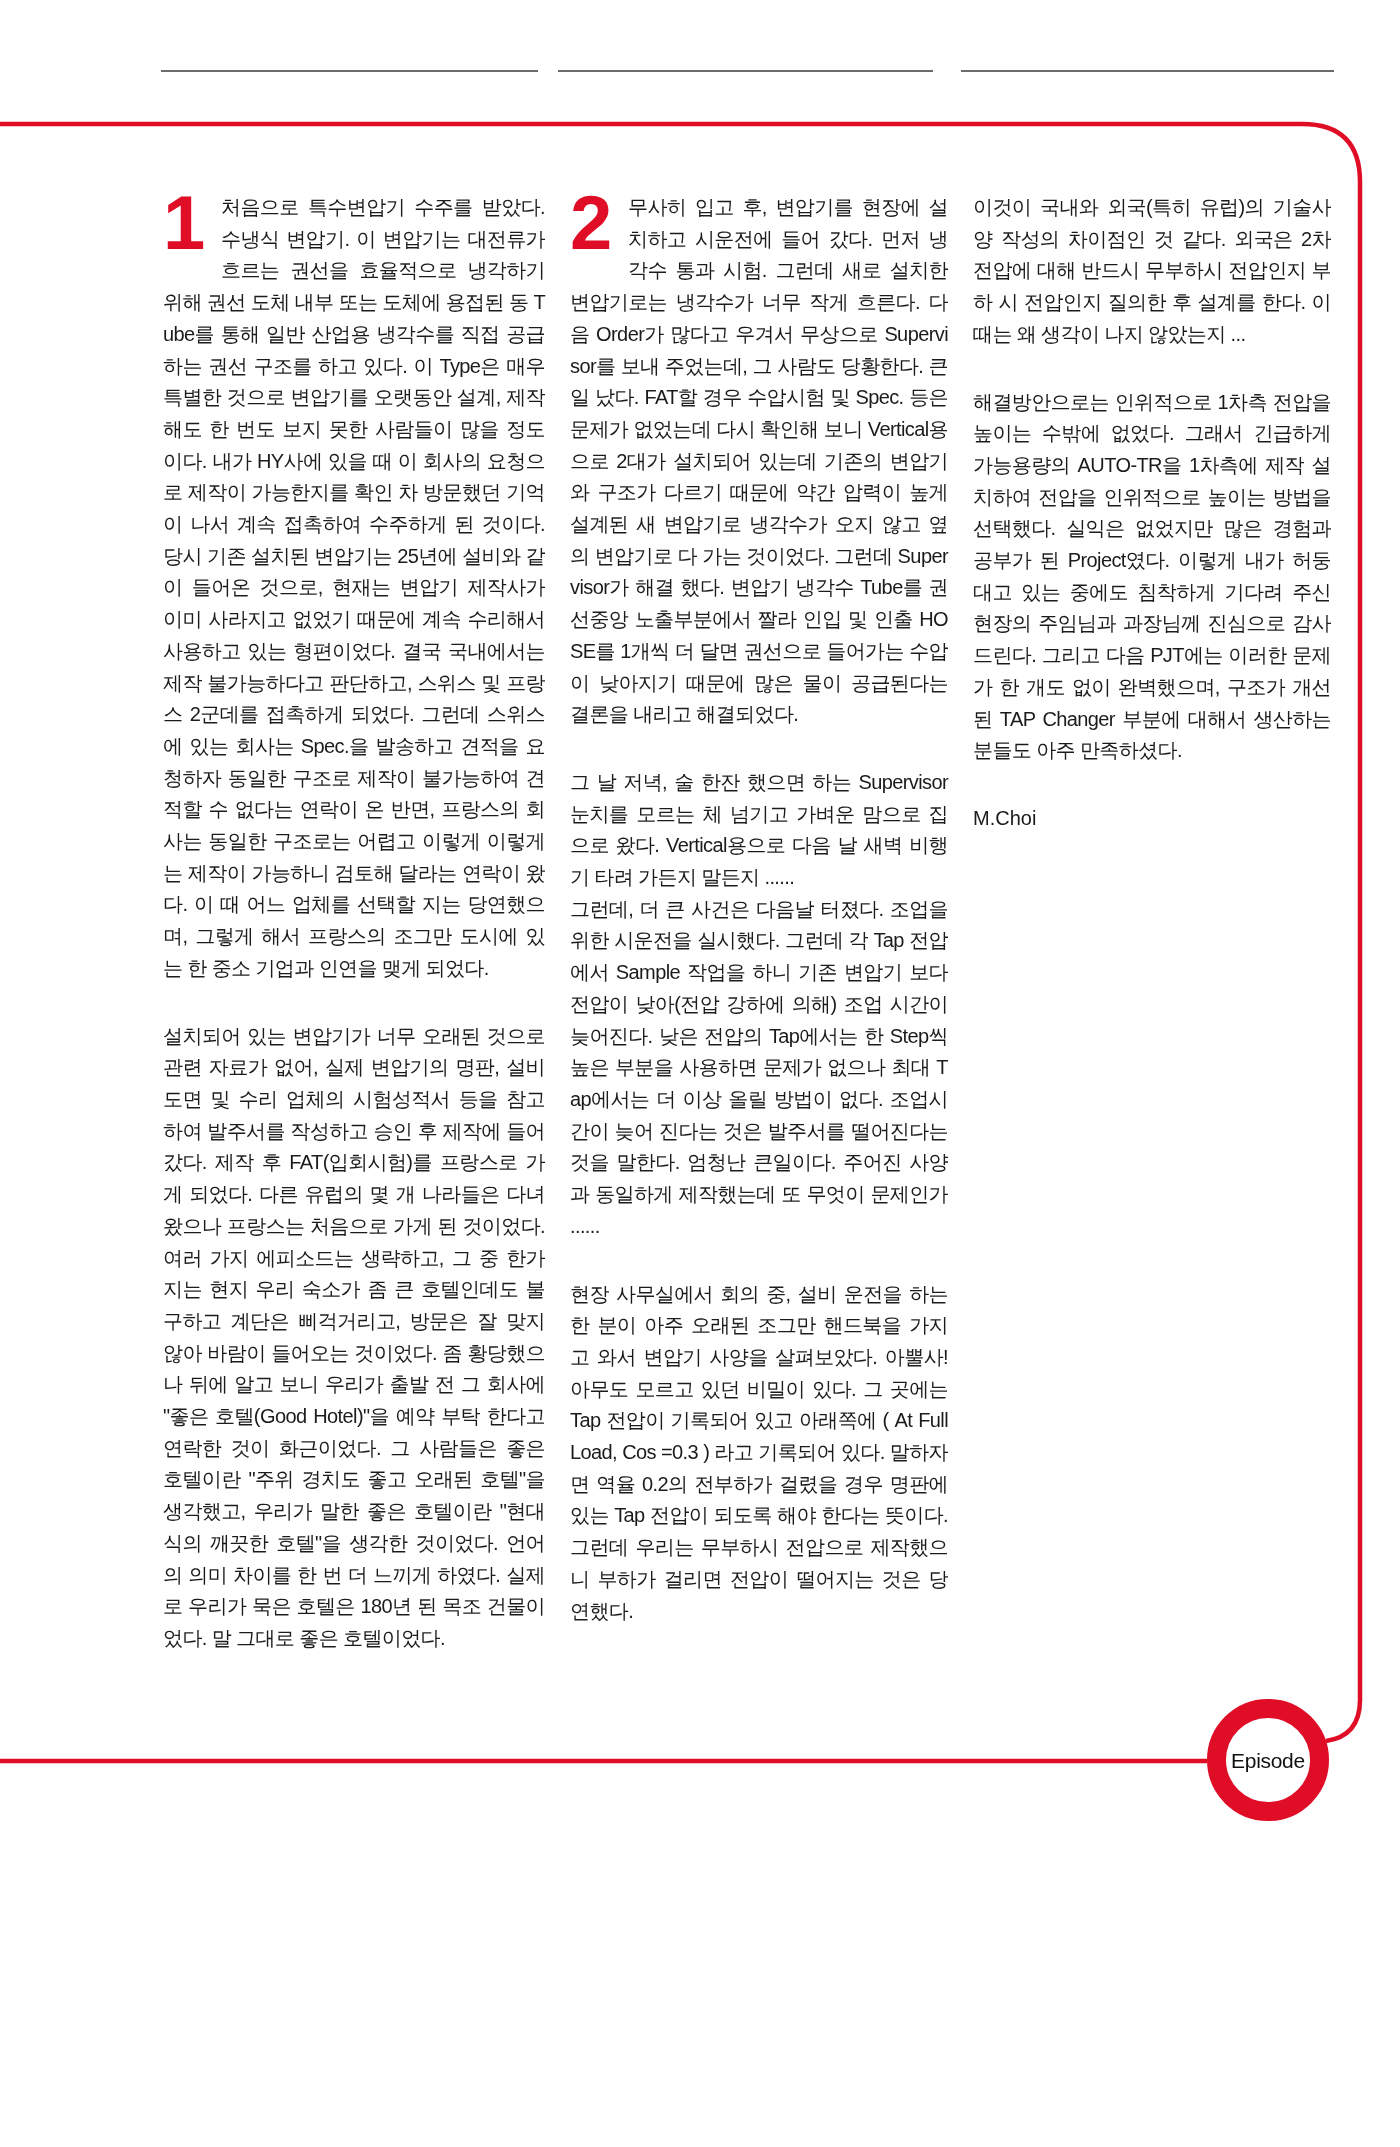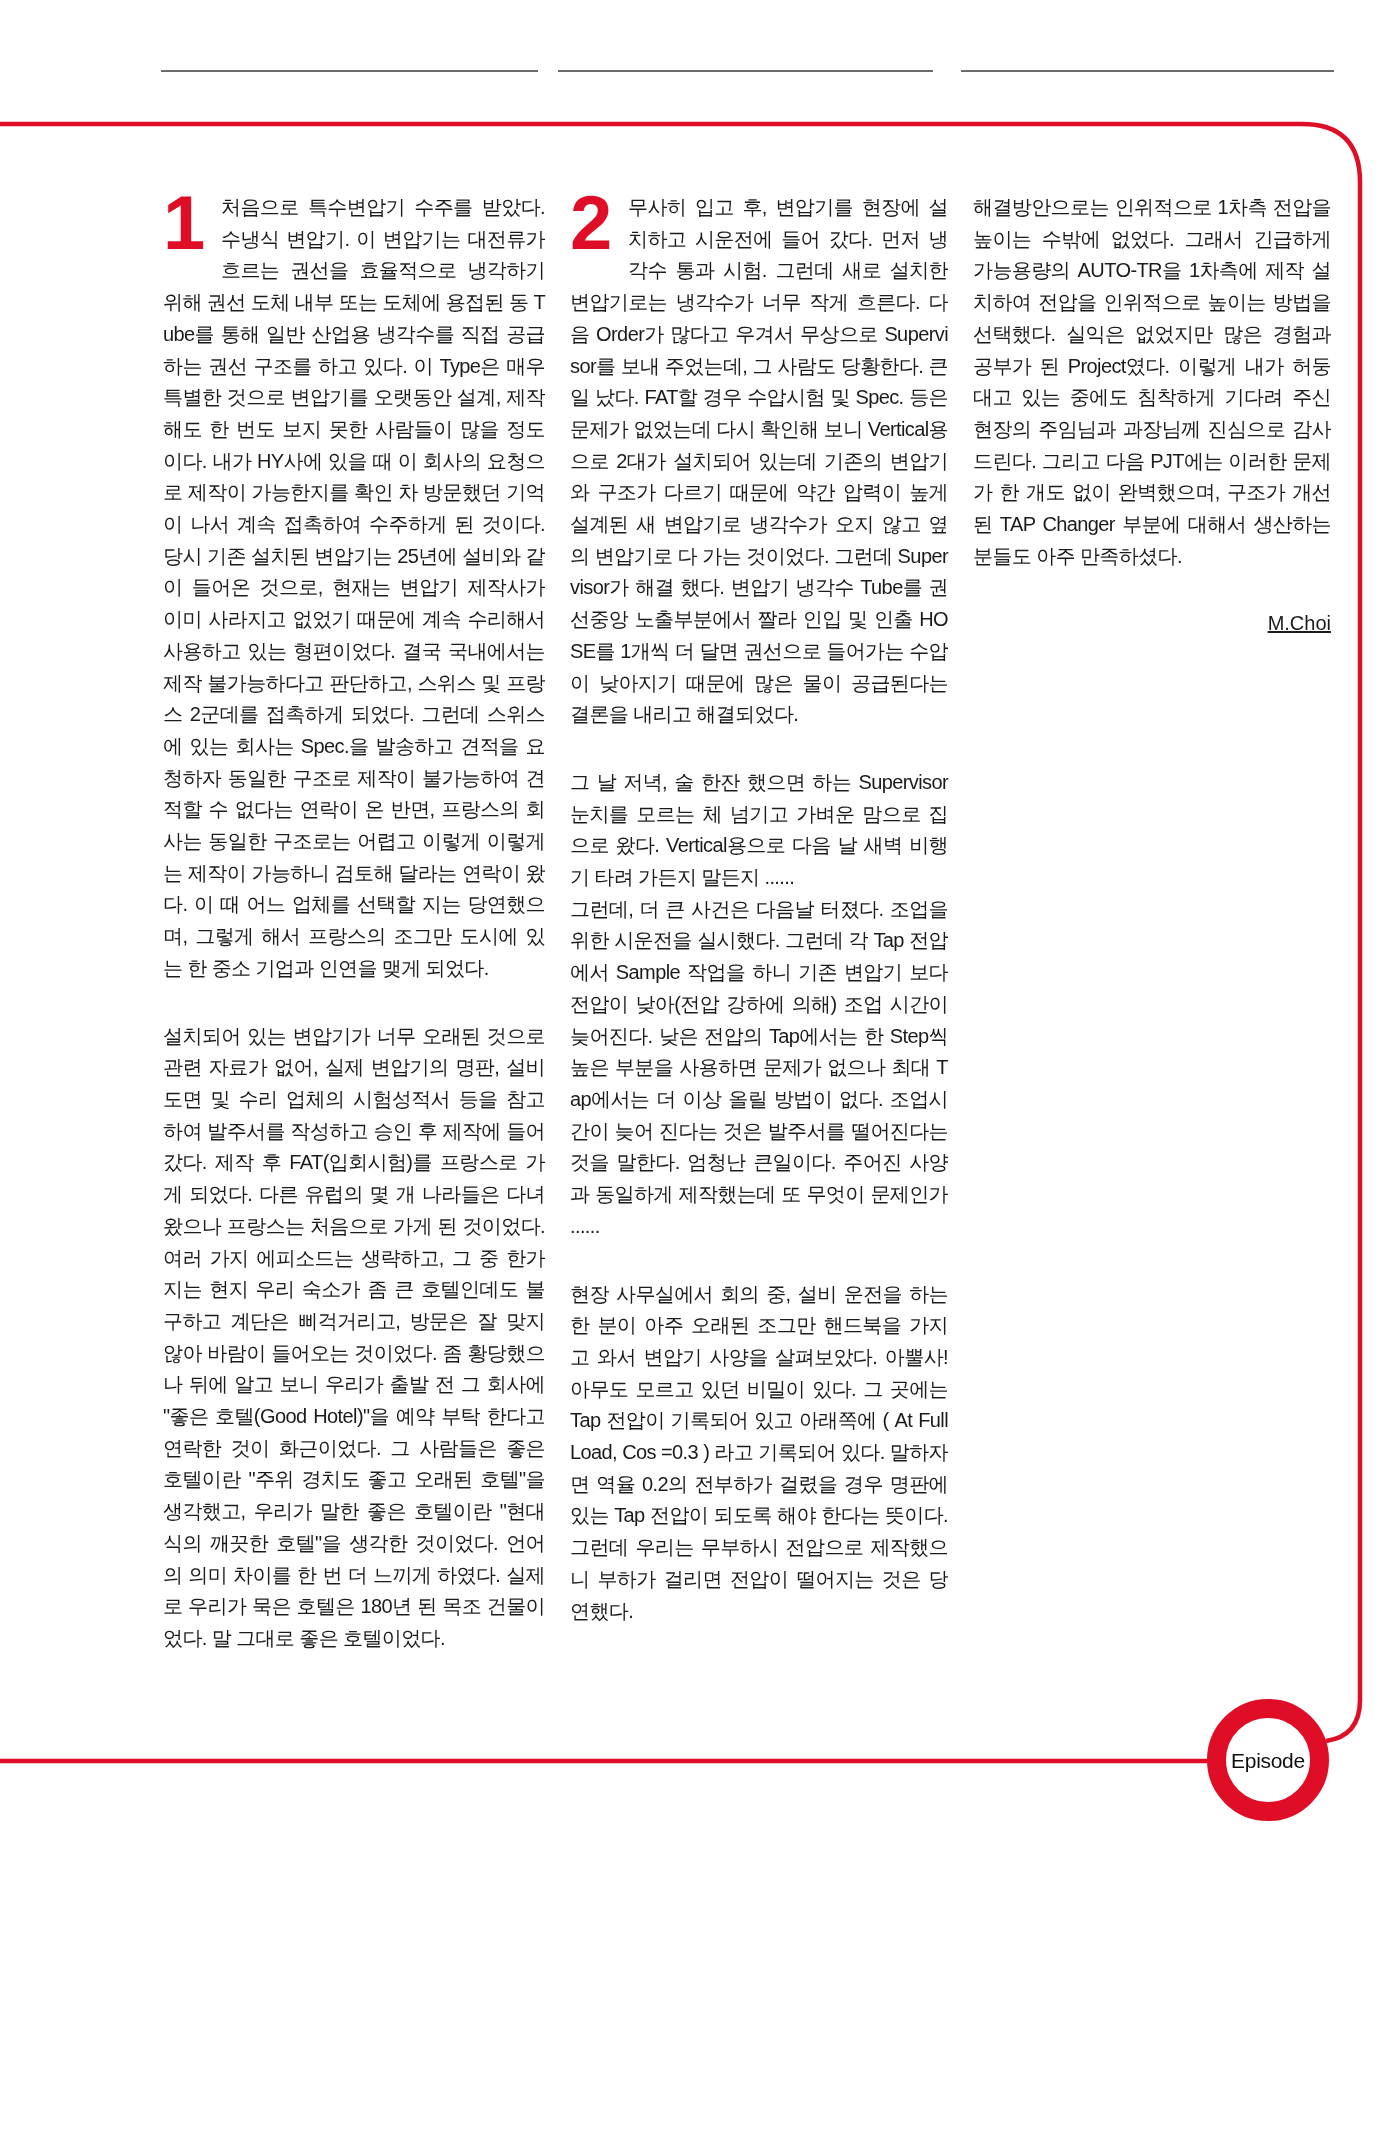--- a/index.html
+++ b/index.html
@@ -39,24 +39,22 @@
   .dropcap{
     float:left;
     width:58px;height:62px;
     padding-top:2px;
     font-size:76px;line-height:58px;
     font-weight:700;
     color:#e00d26;
     text-align:left;
   }
   .signature{
-    text-align:right;
     margin-top:34px;
     letter-spacing:0;
-    text-decoration:underline;
   }
   .badge-label{
     font-size:21px;
     font-weight:500;
     fill:#101010;
     letter-spacing:-0.3px;
   }
 </style>
 </head>
 <body>
@@ -84,17 +82,18 @@
   <div class="col col-2">
     <p>
       <span class="dropcap">2</span><span>무사히 입고 후, 변압기를 현장에 설치하고 시운전에 들어 갔다. 먼저 냉각수 통과 시험. 그런데 새로 설치한 변압기로는 냉각수가 너무 작게 흐른다. 다음 Order가 많다고 우겨서 무상으로 Supervisor를 보내 주었는데, 그 사람도 당황한다. 큰일 났다. FAT할 경우 수압시험 및 Spec. 등은 문제가 없었는데 다시 확인해 보니 Vertical용으로 2대가 설치되어 있는데 기존의 변압기와 구조가 다르기 때문에 약간 압력이 높게 설계된 새 변압기로 냉각수가 오지 않고 옆의 변압기로 다 가는 것이었다. 그런데 Supervisor가 해결 했다. 변압기 냉각수 Tube를 권선중앙 노출부분에서 짤라 인입 및 인출 HOSE를 1개씩 더 달면 권선으로 들어가는 수압이 낮아지기 때문에 많은 물이 공급된다는 결론을 내리고 해결되었다.</span>
     </p>
     <p>그 날 저녁, 술 한잔 했으면 하는 Supervisor 눈치를 모르는 체 넘기고 가벼운 맘으로 집으로 왔다. Vertical용으로 다음 날 새벽 비행기 타려 가든지  말든지 ......</p>
     <p class="cont">그런데, 더 큰 사건은 다음날 터졌다. 조업을 위한 시운전을 실시했다. 그런데 각 Tap 전압에서 Sample 작업을 하니 기존 변압기 보다 전압이 낮아(전압 강하에 의해) 조업 시간이 늦어진다. 낮은 전압의 Tap에서는 한 Step씩 높은 부분을 사용하면 문제가 없으나 최대 Tap에서는 더 이상 올릴 방법이 없다. 조업시간이 늦어 진다는 것은 발주서를 떨어진다는 것을 말한다. 엄청난 큰일이다. 주어진 사양과 동일하게 제작했는데 또 무엇이 문제인가 ......</p>
     <p>현장 사무실에서 회의 중, 설비 운전을 하는 한 분이 아주 오래된 조그만 핸드북을 가지고 와서 변압기 사양을 살펴보았다. 아뿔사! 아무도 모르고 있던 비밀이 있다. 그 곳에는 Tap 전압이 기록되어 있고 아래쪽에 ( At Full Load, Cos =0.3 ) 라고 기록되어 있다. 말하자면 역율 0.2의 전부하가 걸렸을 경우 명판에 있는 Tap 전압이 되도록 해야 한다는 뜻이다. 그런데 우리는 무부하시 전압으로 제작했으니 부하가 걸리면 전압이 떨어지는 것은 당연했다.</p>
   </div>
 
   <div class="col col-3">
+    <p>이것이 국내와 외국(특히 유럽)의 기술사양 작성의 차이점인 것 같다. 외국은 2차 전압에 대해 반드시 무부하시 전압인지 부하 시 전압인지 질의한 후 설계를 한다. 이 때는 왜 생각이 나지 않았는지 ...</p>
     <p>해결방안으로는 인위적으로 1차측 전압을 높이는 수밖에 없었다. 그래서 긴급하게 가능용량의 AUTO-TR을 1차측에 제작 설치하여 전압을 인위적으로 높이는 방법을 선택했다. 실익은 없었지만 많은 경험과 공부가 된 Project였다. 이렇게 내가 허둥대고 있는 중에도 침착하게 기다려 주신 현장의 주임님과 과장님께 진심으로 감사드린다. 그리고 다음 PJT에는 이러한 문제가 한 개도 없이 완벽했으며, 구조가 개선된 TAP Changer 부분에 대해서 생산하는 분들도 아주 만족하셨다.</p>
     <p class="signature">M.Choi</p>
   </div>
 
 </div>
 
 </body></html>

